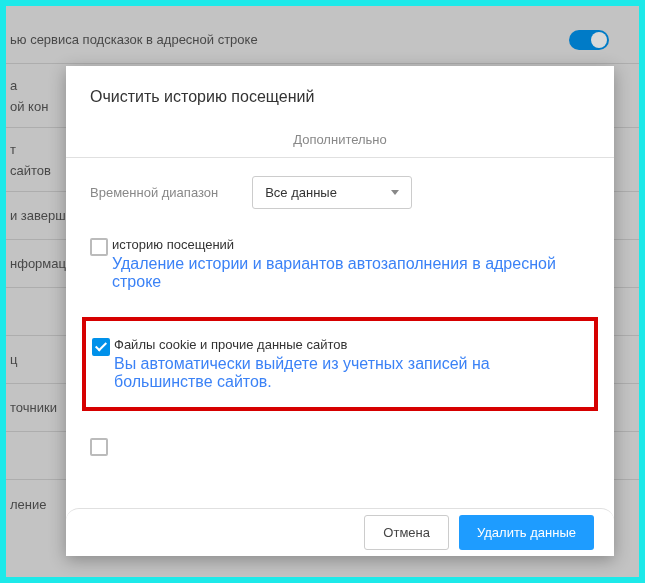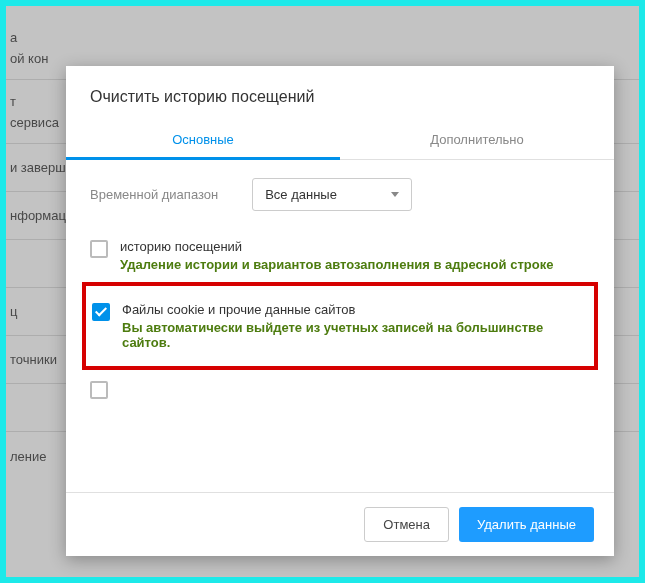--- a/index.html
+++ b/index.html
@@ -115,21 +115,21 @@
   }
   .select-box .caret {
     border-left: 4px solid transparent;
     border-right: 4px solid transparent;
     border-top: 5px solid #888;
   }
   .option-row {
     display: flex;
     align-items: flex-start;
     padding: 10px 4px;
-    gap: 12px;
+    gap: 4px;
   }
   .checkbox {
     width: 18px; height: 18px;
     border: 2px solid #bbb;
     border-radius: 2px;
     flex-shrink: 0;
     margin-top: 1px;
     position: relative;
     cursor: pointer;
     background: #fff;
@@ -146,35 +146,35 @@
     border: solid #fff;
     border-width: 0 2px 2px 0;
     transform: rotate(45deg);
   }
   .option-text .opt-title {
     font-size: 13px;
     color: #333;
     margin-bottom: 3px;
   }
   .option-text .opt-sub {
-    font-size: 13px;
-    color: #4d7c0f;
-    font-weight: bold;
+    font-size: 16px;
+    color: #3b82f6;
   }
   .highlight-box {
     border: 4px solid #d60000;
     padding: 6px 2px;
-    margin: 0 -4px;
+    margin: 16px -4px;
   }
   .modal-footer {
-    padding: 14px 20px;
+    padding: 6px 20px;
     display: flex;
     justify-content: flex-end;
     gap: 10px;
     border-top: 1px solid #e0e0e0;
+    border-radius: 13px;
   }
   .btn {
     padding: 9px 18px;
     font-size: 13px;
     border-radius: 3px;
     cursor: pointer;
     border: none;
   }
   .btn-cancel {
     background: #fff;
@@ -184,27 +184,31 @@
   .btn-primary {
     background: #1e9cff;
     color: #fff;
   }
 </style>
 </head>
 <body>
 
 <div class="backdrop">
   <div class="bg-settings">
+    <div class="bg-row">
+      <span>ью сервиса подсказок в адресной строке</span>
+      <div class="toggle"></div>
+    </div>
     <div class="bg-row" style="height:64px;flex-direction:column;align-items:flex-start;justify-content:center;gap:6px">
       <span>а</span>
       <span>ой кон</span>
     </div>
     <div class="bg-row" style="height:64px;flex-direction:column;align-items:flex-start;justify-content:center;gap:6px">
       <span>т</span>
-      <span>сервиса</span>
+      <span>сайтов</span>
     </div>
     <div class="bg-row">
         <span>и заверш</span>
       </div>
     <div class="bg-row">
         <span>нформац</span>
       </div>
     <div class="bg-row">
         <span></span>
       </div>
@@ -220,21 +224,20 @@
     <div class="bg-row" style="border:none">
         <span>ление</span>
       </div>
   </div>
 </div>
 
 <div class="modal">
   <div class="modal-title">Очистить историю посещений</div>
 
   <div class="tabs">
-    <div class="tab active">Основные</div>
     <div class="tab">Дополнительно</div>
   </div>
 
   <div class="modal-body">
     <div class="range-row">
       <span class="range-label">Временной диапазон</span>
       <div class="select-box">
         <span>Все данные</span>
         <span class="caret"></span>
       </div>

